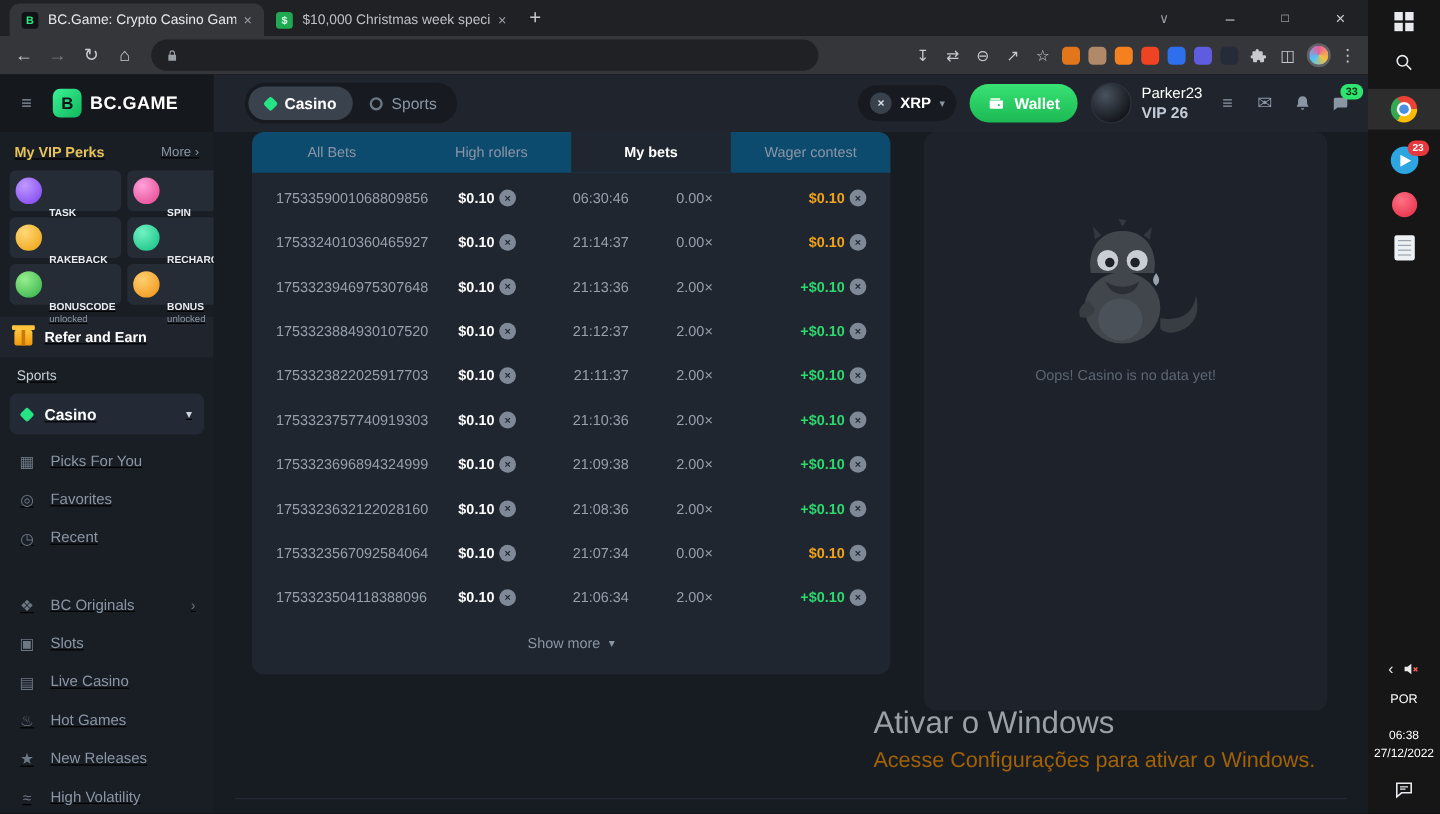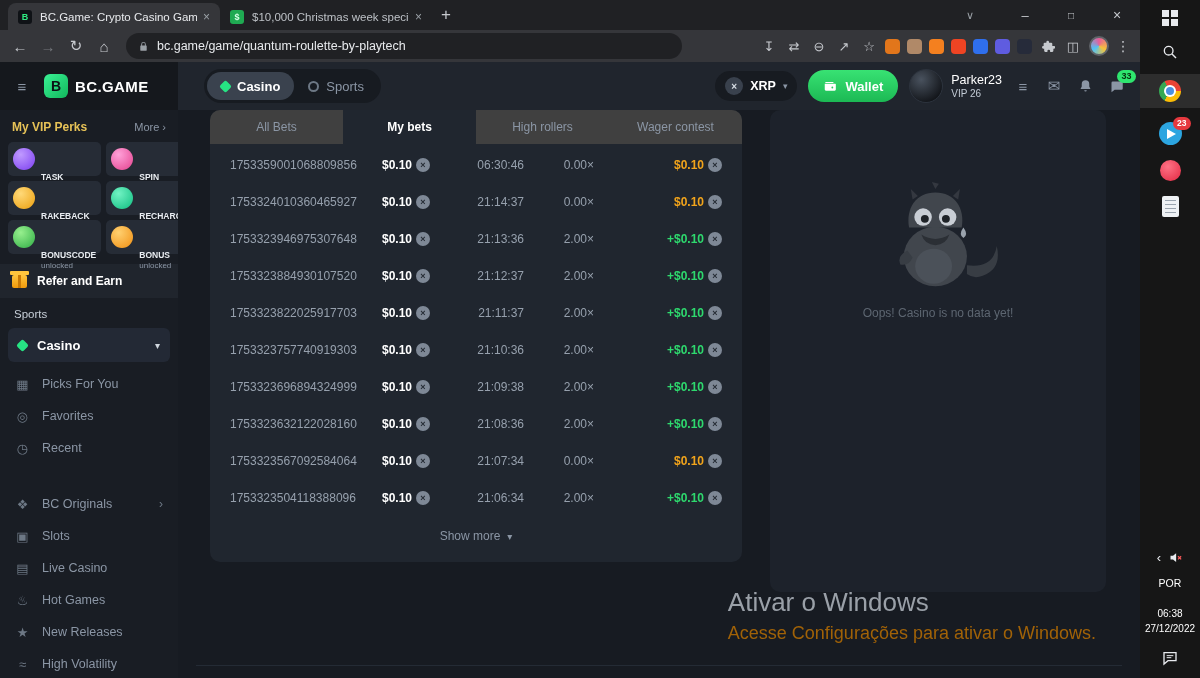--- a/index.html
+++ b/index.html
@@ -54,25 +54,25 @@
   .search input::placeholder{color:#5c6672;}
   .hdr-right{margin-left:auto;display:flex;align-items:center;gap:11px;padding-right:14px;}
   .currency{display:flex;align-items:center;gap:7px;height:30px;padding:0 10px;border-radius:15px;background:#171b21;flex:none;}
   .coin-lg{width:18px;height:18px;border-radius:50%;background:#39414d;color:#d7dde4;font-size:10px;font-weight:bold;display:flex;align-items:center;justify-content:center;}
   .cur-code{color:#fff;font-weight:bold;font-size:12.5px;}
   .chev-s{color:#8b96a5;font-size:9px;}
   .wallet-btn{height:32px;padding:0 15px;border-radius:16px;background:linear-gradient(180deg,#38e273,#1cb954);display:flex;align-items:center;gap:8px;color:#fff;font-weight:bold;font-size:13px;flex:none;}
   .user{display:flex;align-items:center;gap:8px;flex:none;}
   .u-avatar{width:34px;height:34px;border-radius:50%;background:radial-gradient(circle at 35% 30%,#49525e,#14171c 75%);border:1px solid #2c333d;}
   .u-name{color:#fff;font-weight:normal;font-size:12.5px;line-height:1.25;}
-  .u-vip{color:#c3ccd6;font-size:10px;font-weight:normal;}
+  .u-vip{color:#c3ccd6;font-size:13px;font-weight:bold;}
   .hicon{position:relative;width:20px;display:flex;justify-content:center;color:#8b96a5;font-size:15px;}
   .badge{position:absolute;top:-9px;right:-10px;background:#2ee56f;color:#07300f;font-size:9px;font-weight:bold;border-radius:8px;padding:1.5px 4.5px;line-height:1.2;}
 
-  .site-body{display:flex;height:calc(100% - 48px);}
+  .site-body{display:flex;height:calc(100% - 48px);text-decoration:underline;}
 
   
   .sidebar{width:178px;flex:none;background:#191d24;overflow:hidden;}
   .vip-head{display:flex;align-items:center;justify-content:space-between;padding:10px 12px 8px;}
   .vip-title{color:#e6c257;font-size:12px;font-weight:bold;}
   .more{color:#8b96a5;font-size:11px;}
   .perks{display:grid;grid-template-columns:1fr 1fr;gap:5px;padding:0 8px;}
   .perk{background:#262c36;border-radius:5px;height:34px;display:flex;align-items:center;gap:6px;padding:0 5px;position:relative;}
   .perk-ico{width:22px;height:22px;border-radius:50%;flex:none;}
   .perk-ico-0{background:radial-gradient(circle at 35% 30%,#c09aff,#7b3ef0);}
@@ -95,21 +95,21 @@
   .casino-row .chev-s{margin-left:auto;color:#cfd6de;font-size:10px;}
   .side-item{display:flex;align-items:center;gap:12px;height:32px;padding:0 15px;color:#8b96a5;font-size:12.5px;}
   .side-item .g{width:15px;text-align:center;color:#6d7885;font-size:13px;flex:none;}
   .side-item .lbl{white-space:nowrap;}
   .side-item .arrow{margin-left:auto;color:#6d7885;font-size:12px;}
   .side-item.gap-after{margin-bottom:24px;}
 
   
   .main{flex:1;position:relative;}
   .bets-card{position:absolute;left:32px;top:0;width:532px;background:#20262f;border-radius:10px;padding-bottom:6px;}
-  .bets-tabs{height:34px;display:flex;background:#404040;border-radius:10px 10px 0 0;overflow:hidden;}
+  .bets-tabs{height:34px;display:flex;background:#0c4a6e;border-radius:10px 10px 0 0;overflow:hidden;}
   .btab{flex:1;display:flex;align-items:center;justify-content:center;color:#8b96a5;font-size:12px;}
   .btab.active{background:#20262f;color:#fff;font-weight:bold;}
   .bets-table{padding:2px 20px 0;}
   .thead,.trow{display:grid;grid-template-columns:140px 60px 94px 70px 1fr;align-items:center;}
   .thead{height:36px;color:#6b7583;font-size:12px;}
   .thead span{text-align:right;}
   .thead span:first-child{text-align:left;}
   .thead span:nth-child(2){padding-right:18px;}
   .trow{height:37px;font-size:12px;}
   .cell-id{color:#96a0ad;}
@@ -179,21 +179,20 @@
 
   <div class="toolbar">
     <span class="nav-btn">←</span>
     <span class="nav-btn dis">→</span>
     <span class="nav-btn">↻</span>
     <span class="nav-btn">⌂</span>
     <div class="addr">
       <svg viewBox="0 0 24 24" width="11" height="11">
           <path fill="#9aa0a6" d="M7 10V7a5 5 0 0 1 10 0v3h1a1 1 0 0 1 1 1v9a1 1 0 0 1-1 1H6a1 1 0 0 1-1-1v-9a1 1 0 0 1 1-1h1zm2 0h6V7a3 3 0 0 0-6 0v3z"></path>
         </svg>
-      <span class="addr-url">bc.game/game/quantum-roulette-by-playtech</span>
     </div>
     <div class="tool-right">
       <span class="ticon-group">
           <span class="ticon">↧</span>
           <span class="ticon">⇄</span>
           <span class="ticon">⊖</span>
           <span class="ticon">↗</span>
           <span class="ticon">☆</span>
           <span class="ext" style="background: rgb(226, 118, 27);"></span>
           <span class="ext" style="background: rgb(176, 137, 104);"></span>
@@ -396,23 +395,23 @@
   </div>
 
 </div>
       </div>
 
       <div class="main">
         <div class="bets-card">
           <div class="bets-tabs">
   <div class="btab">All Bets</div>
 
+  <div class="btab">High rollers</div>
+
   <div class="btab active">My bets</div>
-
-  <div class="btab">High rollers</div>
 
   <div class="btab">Wager contest</div>
 </div>
           <div class="bets-table">
             <div>
   <div class="trow">
     <span class="cell-id">1753359001068809856</span>
     <span class="cell-bet">
       <span class="bet-amt">$0.10</span>
       <span class="coin">×</span>

